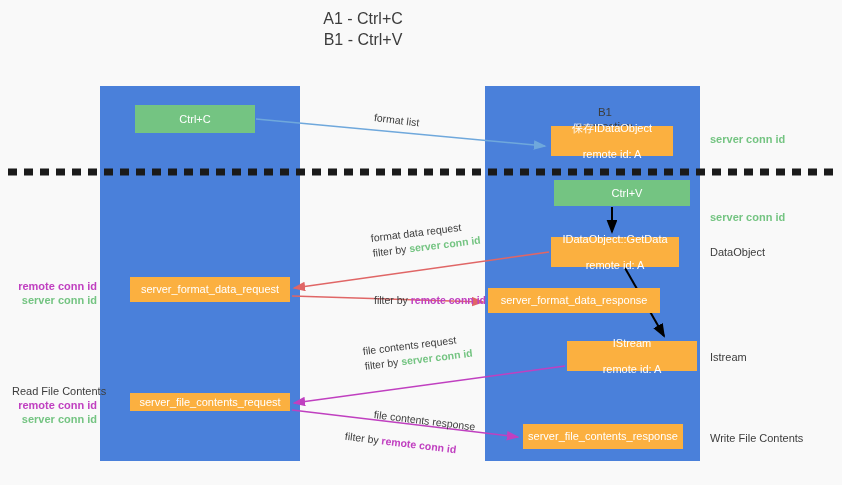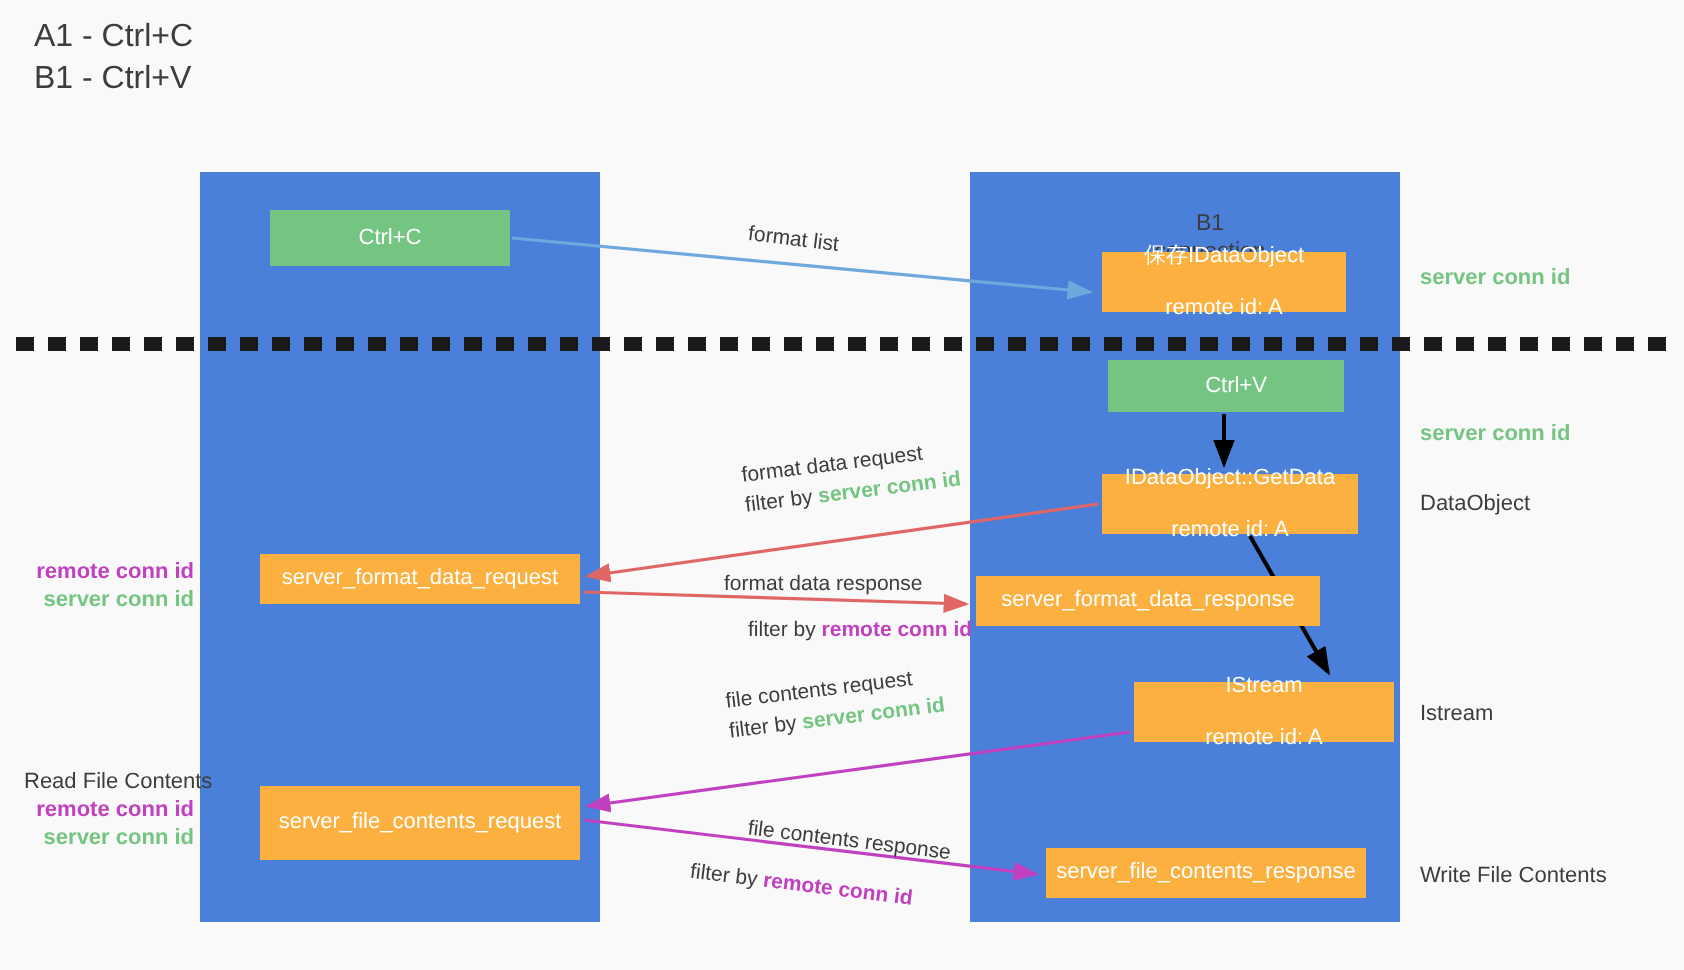--- a/index.html
+++ b/index.html
@@ -6,22 +6,22 @@
   body{
     width:842px;height:485px;position:relative;overflow:hidden;
     background:#f9f9f9;
     font-family:"Liberation Sans","DejaVu Sans",sans-serif;
     color:#3c3c3c;
   }
   .stage{position:absolute;left:0;top:0;width:842px;height:485px;}
   svg.layer{position:absolute;left:0;top:0;width:842px;height:485px;pointer-events:none;}
 
   .title{
-    position:absolute;left:0;top:8px;width:726px;text-align:left;
-    font-size:16px;line-height:21px;color:#3c3c3c;padding-left:17px;
+    position:absolute;left:0;top:8px;width:726px;text-align:center;
+    font-size:16px;line-height:21px;color:#3c3c3c;
   }
 
   .panel{position:absolute;background:#4a80da;}
   #panel-a1{left:100px;top:86px;width:200px;height:375px;}
   #panel-b1{left:485px;top:86px;width:215px;height:375px;}
 
   .col-head{
     position:absolute;text-align:center;font-size:11.5px;line-height:14px;color:#3c3c3c;margin-top:48px;
   }
   #head-a1{left:140px;top:57px;width:120px;}
@@ -31,26 +31,26 @@
     position:absolute;box-sizing:border-box;
     display:flex;align-items:center;justify-content:center;text-align:center;
     color:#ffffff;font-size:11px;line-height:13px;
   }
   .node.green{background:#74c482;}
   .node.orange{background:#fbb040;}
   .node span{display:block;padding:0 4px;}
 
   #n-ctrlc{left:135px;top:105px;width:120px;height:28px;}
   #n-idataobject{left:551px;top:126px;width:122px;height:30px;}
-  #n-ctrlv{left:554px;top:180px;width:118px;height:26px;padding-left:10px;}
+  #n-ctrlv{left:554px;top:180px;width:136px;height:26px;padding-left:10px;}
   #n-getdata{left:551px;top:237px;width:128px;height:30px;}
   #n-fdreq{left:130px;top:277px;width:160px;height:25px;}
   #n-fdresp{left:488px;top:288px;width:172px;height:25px;}
   #n-istream{left:567px;top:341px;width:130px;height:30px;}
-  #n-fcreq{left:130px;top:393px;width:160px;height:37px;}
+  #n-fcreq{left:130px;top:393px;width:160px;height:18px;}
   #n-fcresp{left:523px;top:424px;width:160px;height:25px;}
 
   .edge-label{
     position:absolute;font-size:10.5px;line-height:15px;color:#3c3c3c;white-space:nowrap;
   }
   .edge-label .green-t{color:#74c482;font-weight:bold;}
   .edge-label .purple-t{color:#c040c0;font-weight:bold;}
   .rot-up{transform:rotate(-7deg);transform-origin:left top;}
   .rot-dn{transform:rotate(7deg);transform-origin:left top;}
 
@@ -176,21 +176,20 @@
   <div class="edge-label rot-dn" id="lbl-formatlist">
     <span>format list</span>
   </div>
 
   <div class="edge-label rot-up" id="lbl-fdreq">
     <div>format data request</div>
     <div><span>filter by </span><span class="green-t">server conn id</span></div>
   </div>
 
   <div class="edge-label" id="lbl-fdresp">
-    <div>format data response</div>
     <div style="margin-top:8px;margin-left:12px;"><span>filter by </span><span class="purple-t">remote conn id</span></div>
   </div>
 
   <div class="edge-label rot-up" id="lbl-fcreq">
     <div>file contents request</div>
     <div><span>filter by </span><span class="green-t">server conn id</span></div>
   </div>
 
   <div class="edge-label rot-dn" id="lbl-fcresp">
     <div style="margin-left:26px;">file contents response</div>

